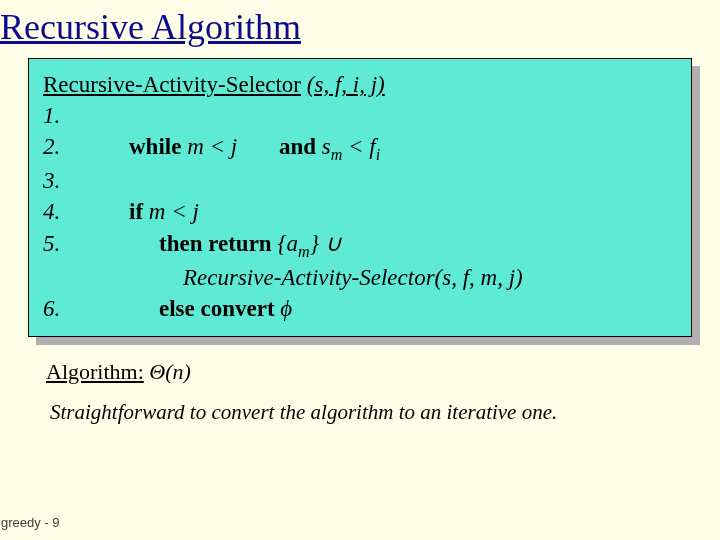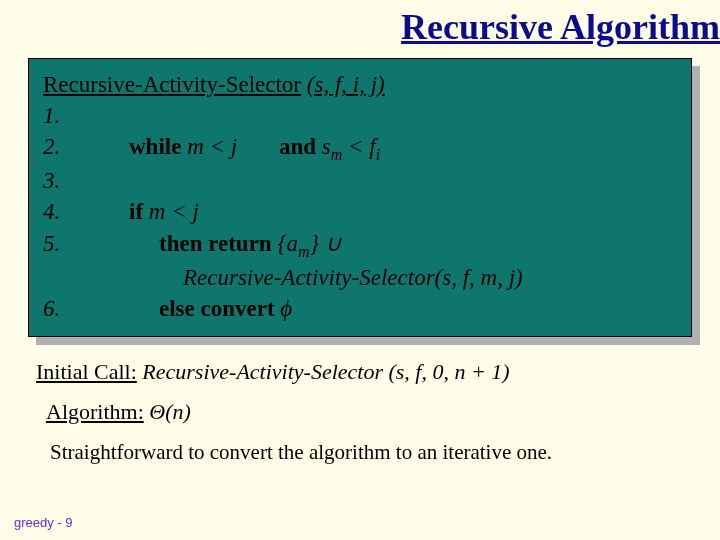--- a/index.html
+++ b/index.html
@@ -6,42 +6,42 @@
     margin: 0;
     padding: 0;
     width: 720px;
     height: 540px;
     background: #fdfde8;
     font-family: "Times New Roman", Times, serif;
     position: relative;
     overflow: hidden;
   }
   .title {
-    text-align: right;
+    text-align: left;
     font-size: 36px;
     color: #0b0b8c;
     text-decoration: underline;
     margin: 6px 0 10px 0;
-    font-weight: bold;
+    font-weight: normal;
   }
   .shadow-box {
     position: relative;
     margin: 0 28px 0 28px;
   }
   .shadow {
     position: absolute;
     top: 8px;
     left: 8px;
     right: -8px;
     bottom: -8px;
     background: #b0b0b0;
   }
   .algo-box {
     position: relative;
-    background: #0f766e;
+    background: #5eead4;
     border: 1.5px solid #000;
     padding: 10px 14px 12px 14px;
     font-size: 23px;
     line-height: 1.35;
     color: #000;
   }
   .algo-header {
     text-decoration: underline;
     font-weight: normal;
   }
@@ -53,28 +53,28 @@
   .ind2 { padding-left: 50px; }
   .ind3 { padding-left: 110px; }
   sub { font-size: 0.7em; font-style: italic; }
   .after {
     margin: 22px 36px 0 36px;
     font-size: 22px;
     color: #000;
   }
   .u { text-decoration: underline; }
   .complexity { margin: 14px 0 0 10px; }
-  .note { margin: 14px 0 0 14px; font-size: 21px; line-height: 1.25; }
+  .note { margin: 14px 0 0 14px; font-size: 21px; line-height: 1.25; font-style: italic; }
   .footer {
     position: absolute;
-    left: 14px;
+    left: 1px;
     bottom: 10px;
     font-family: Arial, sans-serif;
     font-size: 13px;
-    color: #6d28d9;
+    color: #404040;
   }
 </style>
 </head>
 <body>
 
 <div class="title">Recursive Algorithm</div>
 
 <div class="shadow-box">
   <div class="shadow"></div>
   <div class="algo-box">
@@ -130,23 +130,20 @@
       <span class="ln">6.</span>
       <span class="ind2">
         <span class="b">else convert</span>
         <span class="i"> <span>ϕ</span></span>
       </span>
     </div>
   </div>
 </div>
 
 <div class="after">
-  <div>
-    <span class="u">Initial Call:</span><span class="i"> Recursive-Activity-Selector (s, f, 0, n + 1)</span>
-  </div>
   <div class="complexity">
     <span class="u">Algorithm:</span><span class="i"> Θ(n)</span>
   </div>
   <div class="note">
     <div>Straightforward to convert the algorithm to an iterative one.</div>
   </div>
 </div>
 
 <div class="footer">greedy - 9</div>
 

